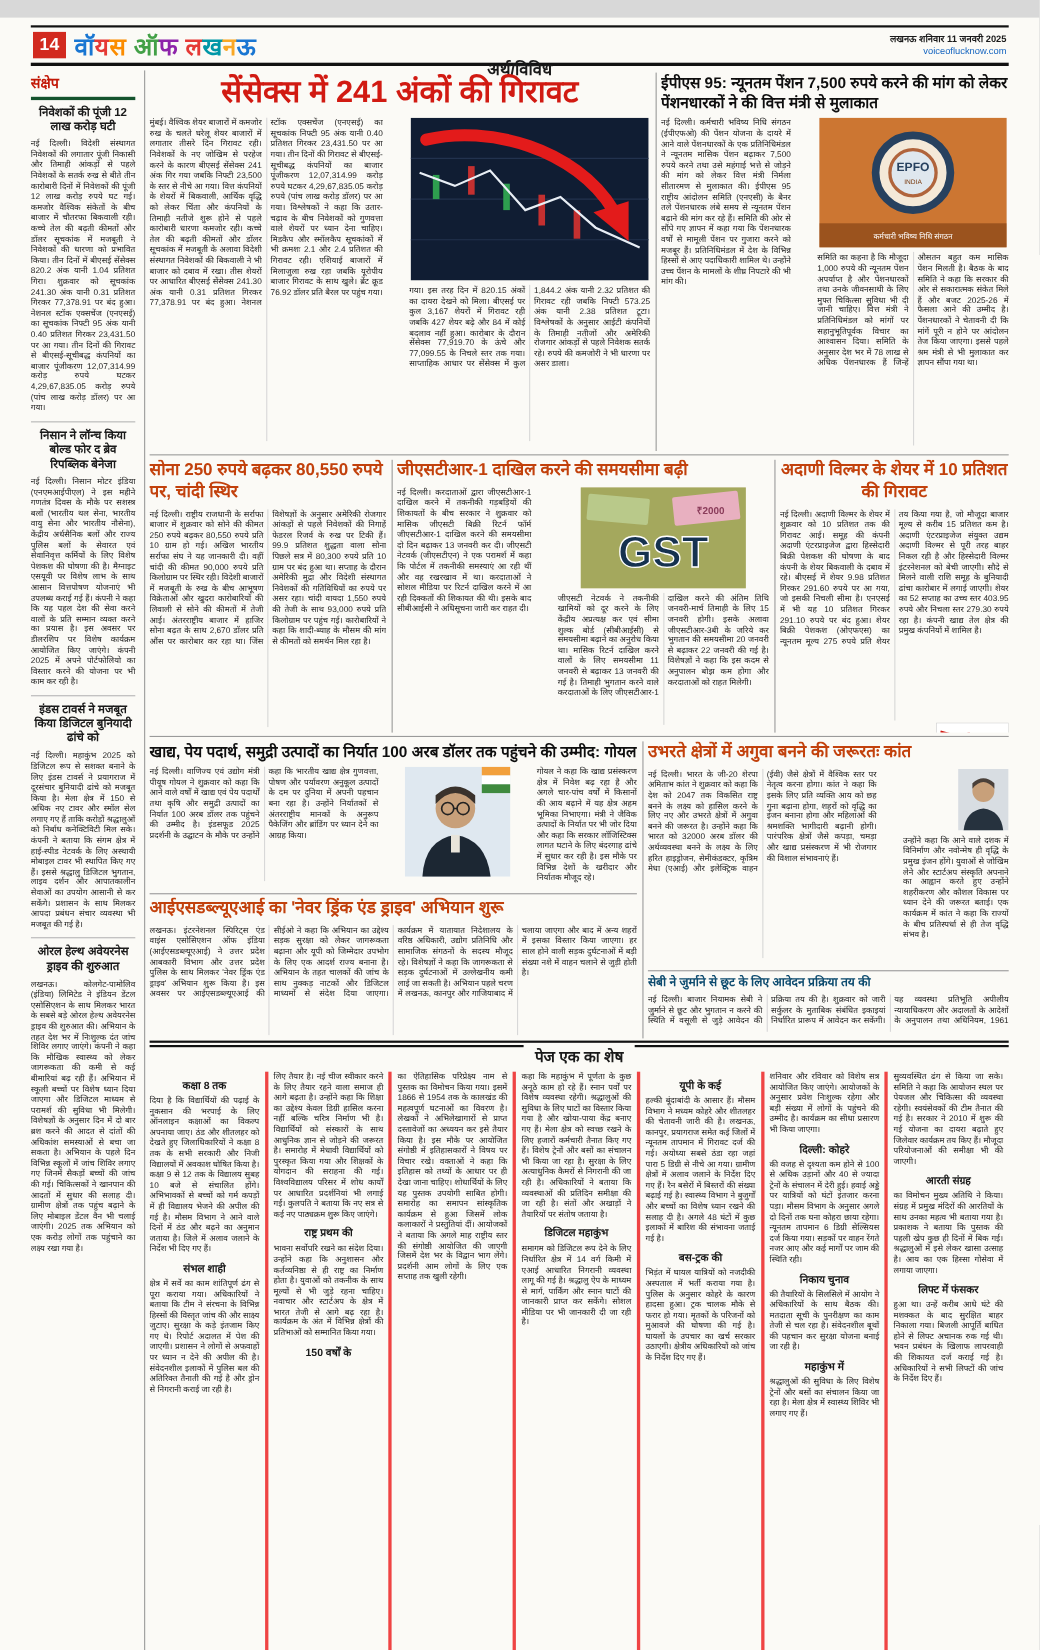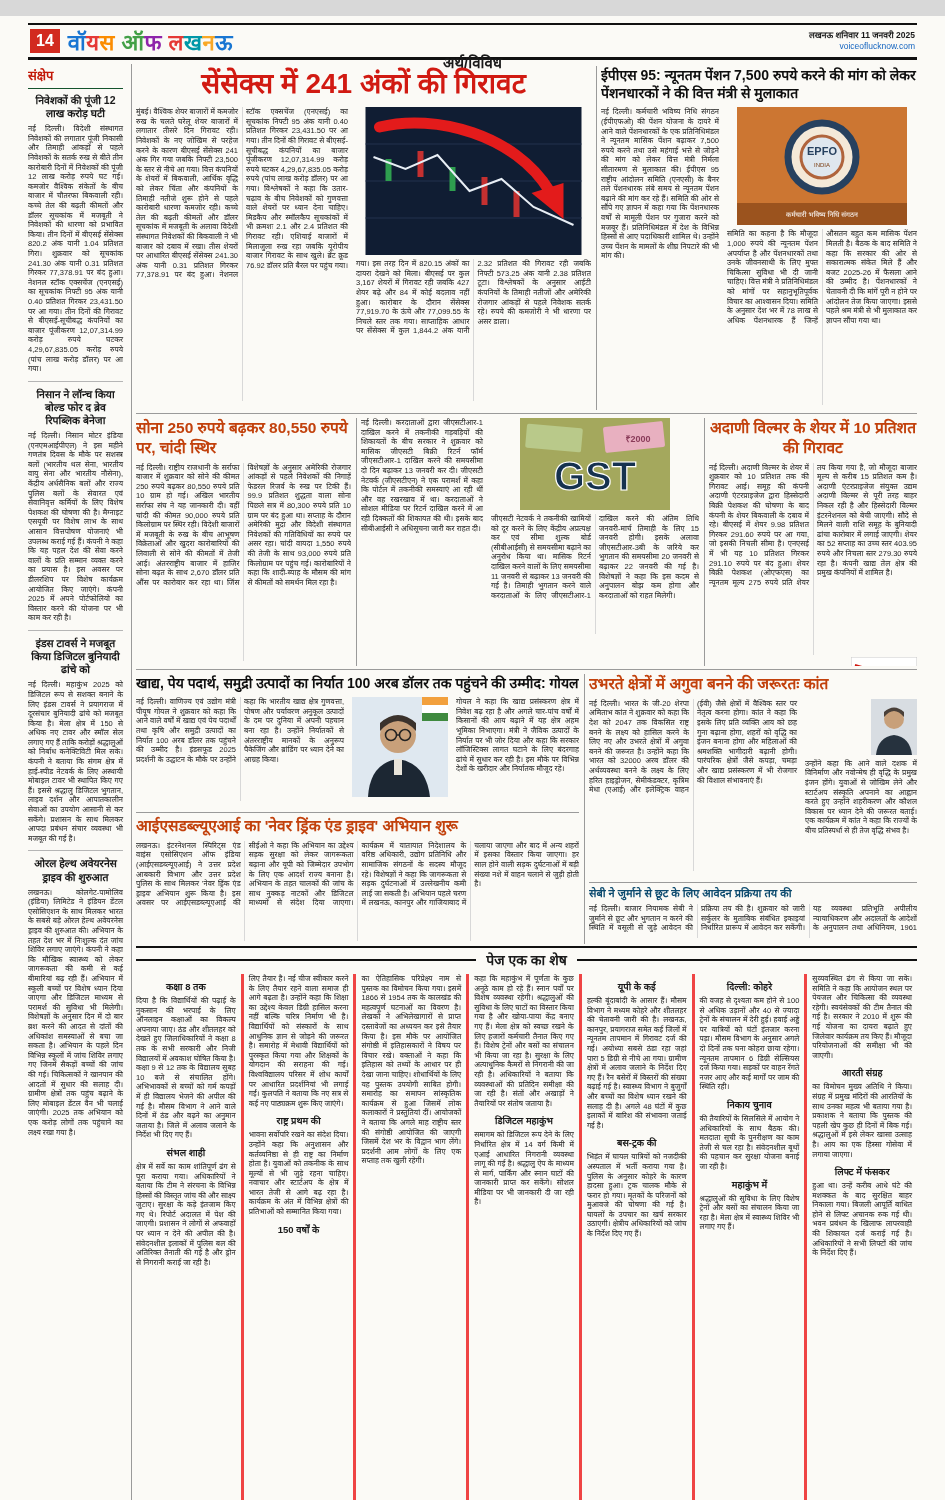--- a/index.html
+++ b/index.html
@@ -15,28 +15,28 @@
   .blk{position:absolute;overflow:hidden}
   .body-text{font-size:7.5px;line-height:1.28;text-align:justify;color:#1b1b1b}
   .c2{column-count:2;column-gap:8px;column-rule:1px solid #d8d8d8}
   .c3{column-count:3;column-gap:8px;column-rule:1px solid #d8d8d8}
   .c4{column-count:4;column-gap:8px;column-rule:1px solid #d8d8d8}
   .lead-head{color:#d11a12;font-size:28px;text-align:center;font-weight:bold;line-height:1.15;margin:2px 0 7px}
   .head-lg{font-size:15.5px;line-height:1.28;font-weight:bold;margin-bottom:5px;color:#c2410c}
   .head-md{font-size:14px;line-height:1.3;font-weight:bold;margin-bottom:5px;color:#0e0e0e}
   .head-sm{font-size:11px;line-height:1.3;font-weight:bold;margin-bottom:4px;color:#0c4a6e}
   .center{text-align:center}
-  .flex{display:flex;gap:8px}
+  .flex{display:flex;gap:24px}
   .sb{left:28px;top:48px;width:100px;height:1444px;padding-right:5px}
-  .sb-title{color:#c21807;font-weight:bold;font-size:13px;border-bottom:1px solid #14532d;padding:2px 0 4px;margin-bottom:5px}
+  .sb-title{color:#c21807;font-weight:bold;font-size:13px;border-bottom:3px solid #14532d;padding:2px 0 4px;margin-bottom:5px}
   .sb-art{border-bottom:1px solid #b5b5b5;padding-bottom:7px;margin-bottom:6px}
   .sb-head{font-size:10.5px;font-weight:bold;text-align:center;line-height:1.25;margin:3px 0 4px}
   .divider{position:absolute;background:#9a9a9a}
   .cont{position:absolute;left:136px;top:934px;width:781px;height:558px}
-  .cont-titlebar{display:flex;align-items:center;gap:10px;margin-bottom:5px}
+  .cont-titlebar{display:flex;align-items:flex-start;gap:10px;margin-bottom:5px}
   .cont-line{flex:1;height:2px;background:#111}
   .cont-title{font-size:14px;font-weight:bold;white-space:nowrap}
   .cont-cols{display:flex;height:528px;overflow:hidden}
   .cont-col{flex:1;padding:0 5px;border-left:3px solid #ef4444;overflow:hidden}
   .cont-col:first-child{border-left:none;padding-left:0}
   .cont-head{font-size:9.5px;font-weight:bold;text-align:center;margin:6px 0 3px}
   .imgblock{display:block}
 </style>
 </head>
 <body>
@@ -116,20 +116,21 @@
       </div>
     </div>
   </section>
 
   <section class="blk" style="left:136px;top:402px;width:215px;height:248px">
     <h2 class="head-lg">सोना 250 रुपये बढ़कर 80,550 रुपये पर, चांदी स्थिर</h2>
     <div class="body-text c2" style="height:198px">नई दिल्ली। राष्ट्रीय राजधानी के सर्राफा बाजार में शुक्रवार को सोने की कीमत 250 रुपये बढ़कर 80,550 रुपये प्रति 10 ग्राम हो गई। अखिल भारतीय सर्राफा संघ ने यह जानकारी दी। वहीं चांदी की कीमत 90,000 रुपये प्रति किलोग्राम पर स्थिर रही। विदेशी बाजारों में मजबूती के रुख के बीच आभूषण विक्रेताओं और खुदरा कारोबारियों की लिवाली से सोने की कीमतों में तेजी आई। अंतरराष्ट्रीय बाजार में हाजिर सोना बढ़त के साथ 2,670 डॉलर प्रति औंस पर कारोबार कर रहा था। जिंस विशेषज्ञों के अनुसार अमेरिकी रोजगार आंकड़ों से पहले निवेशकों की निगाहें फेडरल रिजर्व के रुख पर टिकी हैं। 99.9 प्रतिशत शुद्धता वाला सोना पिछले सत्र में 80,300 रुपये प्रति 10 ग्राम पर बंद हुआ था। सप्ताह के दौरान अमेरिकी मुद्रा और विदेशी संस्थागत निवेशकों की गतिविधियों का रुपये पर असर रहा। चांदी वायदा 1,550 रुपये की तेजी के साथ 93,000 रुपये प्रति किलोग्राम पर पहुंच गई। कारोबारियों ने कहा कि शादी-ब्याह के मौसम की मांग से कीमतों को समर्थन मिल रहा है।</div>
   </section>
 
   <section class="blk" style="left:361px;top:402px;width:338px;height:248px">
+    <h2 class="head-lg">जीएसटीआर-1 दाखिल करने की समयसीमा बढ़ी</h2>
     <div class="flex" style="height:216px">
       <div class="body-text" style="flex:0 0 122px">नई दिल्ली। करदाताओं द्वारा जीएसटीआर-1 दाखिल करने में तकनीकी गड़बड़ियों की शिकायतों के बीच सरकार ने शुक्रवार को मासिक जीएसटी बिक्री रिटर्न फॉर्म जीएसटीआर-1 दाखिल करने की समयसीमा दो दिन बढ़ाकर 13 जनवरी कर दी। जीएसटी नेटवर्क (जीएसटीएन) ने एक परामर्श में कहा कि पोर्टल में तकनीकी समस्याएं आ रही थीं और वह रखरखाव में था। करदाताओं ने सोशल मीडिया पर रिटर्न दाखिल करने में आ रही दिक्कतों की शिकायत की थी। इसके बाद सीबीआईसी ने अधिसूचना जारी कर राहत दी।</div>
       <div style="flex:1;display:flex;flex-direction:column;gap:4px">
         <svg class="imgblock" viewBox="0 0 150 92" width="100%" height="92" role="img">
           <rect width="150" height="92" fill="#b3a35a"></rect>
           <rect width="150" height="92" fill="#8fae62" opacity="0.4"></rect>
           <rect x="84" y="6" width="60" height="26" rx="2" fill="#e8b0c0" transform="rotate(-6 114 19)"></rect>
           <rect x="6" y="8" width="56" height="24" rx="2" fill="#b9c98a" transform="rotate(5 34 20)"></rect>
           <text x="118" y="24" text-anchor="middle" font-size="9" font-weight="bold" fill="#8a3c5a" font-family="Liberation Sans, sans-serif">₹2000</text>
           <text x="75" y="72" text-anchor="middle" font-size="40" font-weight="bold" fill="#16324f" stroke="#ffffff" stroke-width="1.2" font-family="Liberation Sans, sans-serif">GST</text>
@@ -234,20 +235,21 @@
         <h4 class="cont-head">डिजिटल महाकुंभ</h4>
         <p class="body-text">समागम को डिजिटल रूप देने के लिए निर्धारित क्षेत्र में 14 वर्ग किमी में एआई आधारित निगरानी व्यवस्था लागू की गई है। श्रद्धालु ऐप के माध्यम से मार्ग, पार्किंग और स्नान घाटों की जानकारी प्राप्त कर सकेंगे। सोशल मीडिया पर भी जानकारी दी जा रही है।</p>
       </div>
       <div class="cont-col">
         <h4 class="cont-head">यूपी के कई</h4>
         <p class="body-text">हल्की बूंदाबांदी के आसार हैं। मौसम विभाग ने मध्यम कोहरे और शीतलहर की चेतावनी जारी की है। लखनऊ, कानपुर, प्रयागराज समेत कई जिलों में न्यूनतम तापमान में गिरावट दर्ज की गई। अयोध्या सबसे ठंडा रहा जहां पारा 5 डिग्री से नीचे आ गया। ग्रामीण क्षेत्रों में अलाव जलाने के निर्देश दिए गए हैं। रैन बसेरों में बिस्तरों की संख्या बढ़ाई गई है। स्वास्थ्य विभाग ने बुजुर्गों और बच्चों का विशेष ध्यान रखने की सलाह दी है। अगले 48 घंटों में कुछ इलाकों में बारिश की संभावना जताई गई है।</p>
         <h4 class="cont-head">बस-ट्रक की</h4>
         <p class="body-text">भिड़ंत में घायल यात्रियों को नजदीकी अस्पताल में भर्ती कराया गया है। पुलिस के अनुसार कोहरे के कारण हादसा हुआ। ट्रक चालक मौके से फरार हो गया। मृतकों के परिजनों को मुआवजे की घोषणा की गई है। घायलों के उपचार का खर्च सरकार उठाएगी। क्षेत्रीय अधिकारियों को जांच के निर्देश दिए गए हैं।</p>
       </div>
       <div class="cont-col">
+        <p class="body-text">शनिवार और रविवार को विशेष सत्र आयोजित किए जाएंगे। आयोजकों के अनुसार प्रवेश निःशुल्क रहेगा और बड़ी संख्या में लोगों के पहुंचने की उम्मीद है। कार्यक्रम का सीधा प्रसारण भी किया जाएगा।</p>
         <h4 class="cont-head">दिल्ली: कोहरे</h4>
         <p class="body-text">की वजह से दृश्यता कम होने से 100 से अधिक उड़ानों और 40 से ज्यादा ट्रेनों के संचालन में देरी हुई। हवाई अड्डे पर यात्रियों को घंटों इंतजार करना पड़ा। मौसम विभाग के अनुसार अगले दो दिनों तक घना कोहरा छाया रहेगा। न्यूनतम तापमान 6 डिग्री सेल्सियस दर्ज किया गया। सड़कों पर वाहन रेंगते नजर आए और कई मार्गों पर जाम की स्थिति रही।</p>
         <h4 class="cont-head">निकाय चुनाव</h4>
         <p class="body-text">की तैयारियों के सिलसिले में आयोग ने अधिकारियों के साथ बैठक की। मतदाता सूची के पुनरीक्षण का काम तेजी से चल रहा है। संवेदनशील बूथों की पहचान कर सुरक्षा योजना बनाई जा रही है।</p>
         <h4 class="cont-head">महाकुंभ में</h4>
         <p class="body-text">श्रद्धालुओं की सुविधा के लिए विशेष ट्रेनों और बसों का संचालन किया जा रहा है। मेला क्षेत्र में स्वास्थ्य शिविर भी लगाए गए हैं।</p>
       </div>
       <div class="cont-col">
         <p class="body-text">सुव्यवस्थित ढंग से किया जा सके। समिति ने कहा कि आयोजन स्थल पर पेयजल और चिकित्सा की व्यवस्था रहेगी। स्वयंसेवकों की टीम तैनात की गई है। सरकार ने 2010 में शुरू की गई योजना का दायरा बढ़ाते हुए जिलेवार कार्यक्रम तय किए हैं। मौजूदा परियोजनाओं की समीक्षा भी की जाएगी।</p>
         <h4 class="cont-head">आरती संग्रह</h4>

